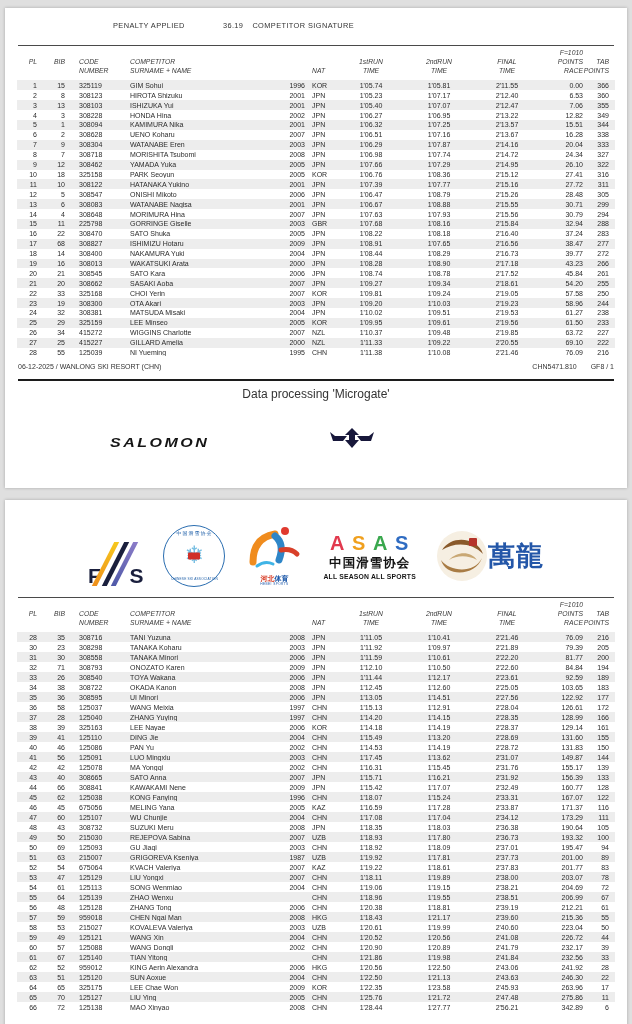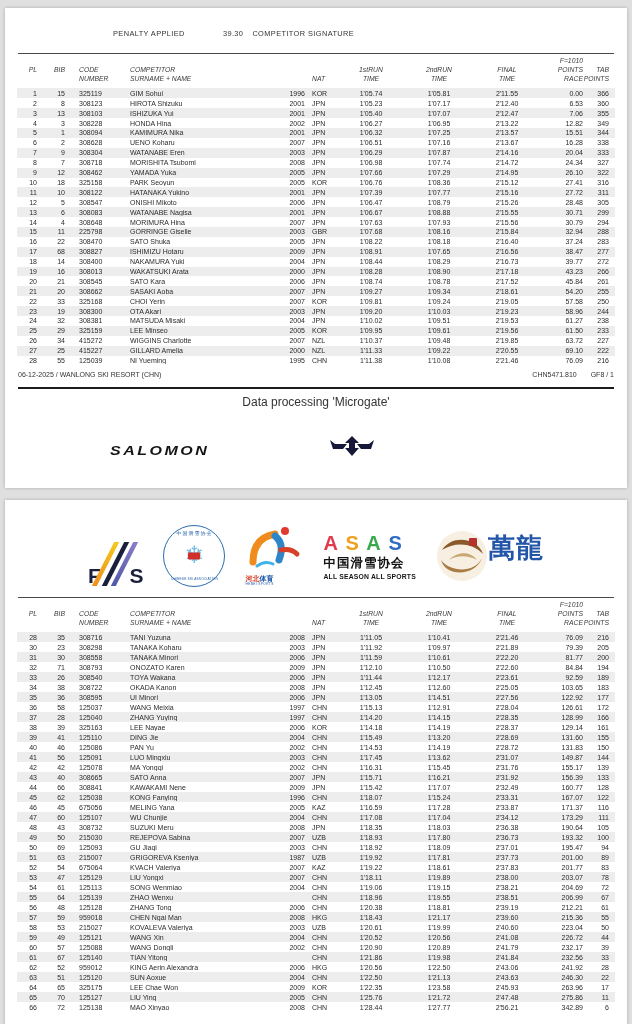--- a/index.html
+++ b/index.html
@@ -8,21 +8,21 @@
     background:#dfdfdf;
     font-family:"Liberation Sans","DejaVu Sans",sans-serif;
     color:#2b2b2b;
     -webkit-font-smoothing:antialiased;
   }
   .page{position:absolute;left:5px;right:5px;background:#fff;box-shadow:0 0 3px rgba(0,0,0,.25);}
   .page1{top:8px;height:480px;}
   .page2{top:500px;height:530px;}
 
   
-  .penalty-row{display:flex;padding:21px 0 0 108px;font-size:7.4px;letter-spacing:.4px;color:#333;}
+  .penalty-row{display:flex;padding:13px 0 0 108px;font-size:7.4px;letter-spacing:.4px;color:#333;}
   .penalty-value{margin-left:38px;}
   .signature-label{margin-left:9px;}
 
   .rule-thin{border-top:1.4px solid #4a4a4a;margin:15px 13px 0 13px;}
   .rule-thick{border-top:2.2px solid #1c1c1c;margin:9px 13px 0 13px;}
 
   
   .thead,.row{
     display:grid;
     grid-template-columns:20px 28px 64px 130px 46px 34px 64px 72px 64px 44px 32px;
@@ -51,21 +51,21 @@
 
   .sponsors{display:flex;align-items:center;margin-top:26px;}
   .salomon{
     margin-left:105px;font-size:16px;font-weight:800;font-style:italic;
     letter-spacing:2.5px;color:#141414;transform:scaleY(.82);
   }
   .descente{margin-left:120px;}
 
   
   .logos{display:flex;align-items:center;justify-content:center;gap:20px;padding-top:16px;height:80px;}
-  .logo{display:flex;flex-direction:column;align-items:flex-start;justify-content:center;}
+  .logo{display:flex;flex-direction:column;align-items:center;justify-content:center;}
 
   .fis{flex-direction:row;align-items:flex-end;height:60px;}
   .fis .ltr{font-size:21px;font-weight:700;color:#1a1f3d;line-height:1;}
   .fis .bar{width:4.5px;height:44px;transform:skewX(-27deg);margin:0 2.5px;display:inline-block;}
   .bar-y{background:linear-gradient(#f6c81e,#ef8f1b);}
   .bar-n{background:#1a1f3d;height:30px;}
   .bar-p{background:linear-gradient(#8b7cc8,#4f59a8);}
 
   .csa{width:60px;height:60px;border:1.6px solid #2a6db0;border-radius:50%;position:relative;background:#fff;}
   .csa .t{position:absolute;top:4px;width:100%;text-align:center;font-size:5px;color:#1e5fa8;letter-spacing:1px;}
@@ -87,21 +87,21 @@
   .wanlong{flex-direction:row;gap:0;}
   .wanlong .cn{font-size:27px;font-weight:800;color:#2356a8;letter-spacing:1px;}
 </style>
 </head>
 <body>
 
 <div class="page page1">
 
   <div class="penalty-row">
     <span>PENALTY APPLIED</span>
-    <span class="penalty-value">39.30</span>
+    <span class="penalty-value">36.19</span>
     <span class="signature-label">COMPETITOR SIGNATURE</span>
   </div>
 
   <div class="rule-thin"></div>
 
   <div class="thead">
     <span class="hcell c-pl">PL
 &nbsp;</span>
     <span class="hcell c-bib">BIB
 &nbsp;</span>

